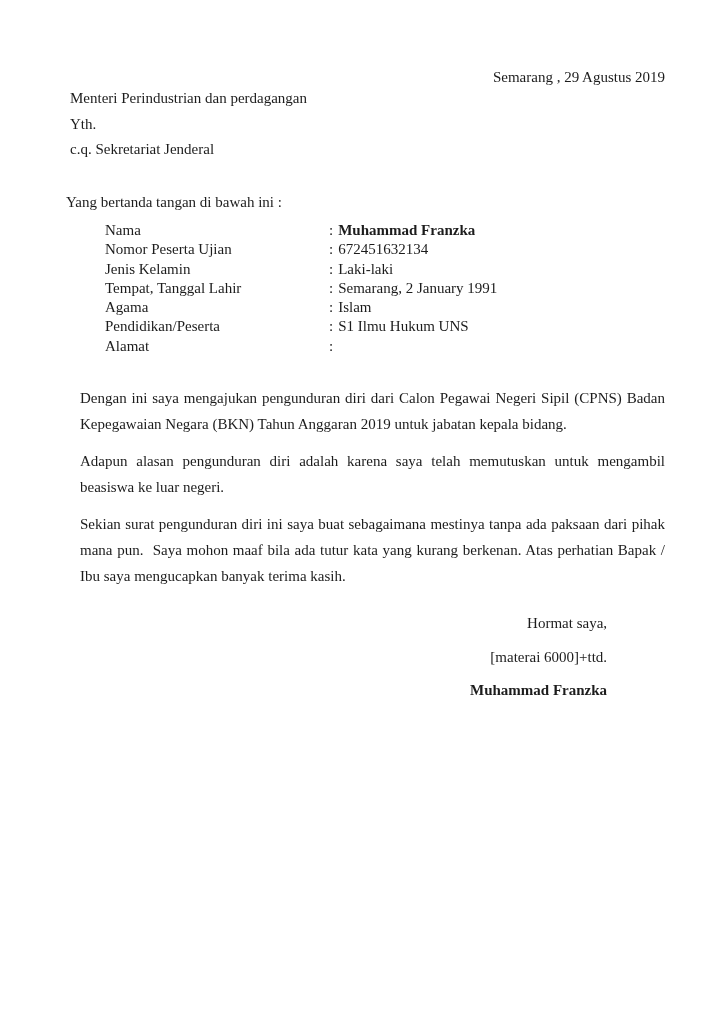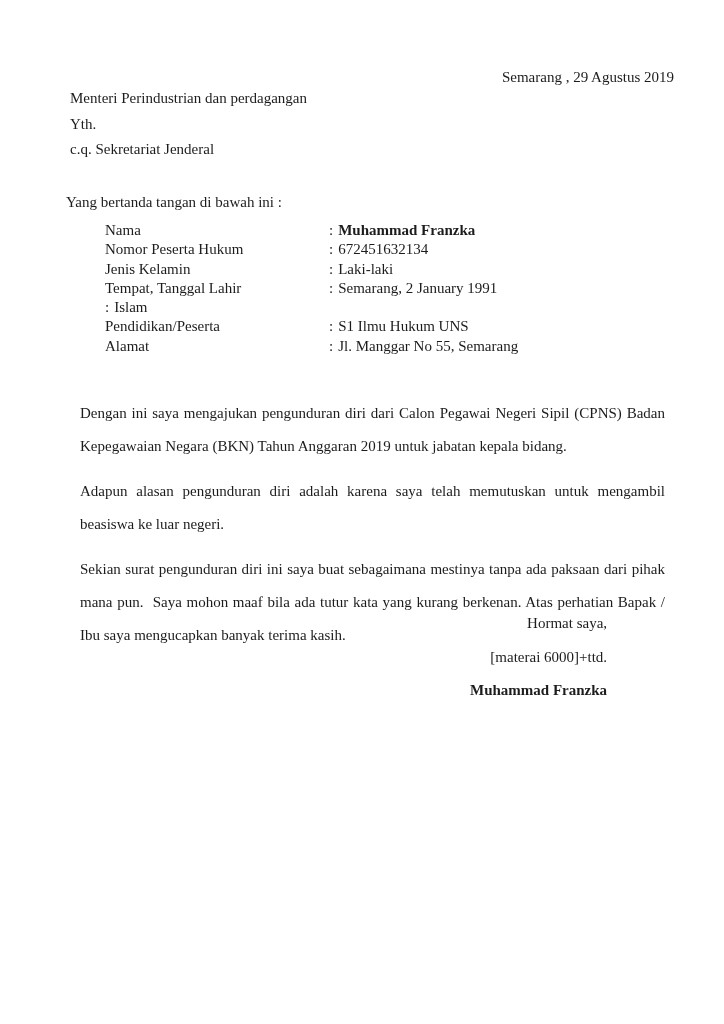--- a/index.html
+++ b/index.html
@@ -10,21 +10,21 @@
     height: 1024px;
     background: #ffffff;
     color: #1c1c1c;
     font-family: "Liberation Serif", "DejaVu Serif", serif;
     font-size: 15px;
     overflow: hidden;
   }
   .date {
     position: absolute;
     top: 69px;
-    right: 50px;
+    right: 59px;
     line-height: 17px;
     text-align: right;
   }
   .recipient {
     position: absolute;
     top: 86px;
     left: 70px;
   }
   .recipient > div { line-height: 25.5px; }
   .opening {
@@ -43,22 +43,22 @@
   .identity .label { width: 224px; flex: 0 0 224px; }
   .identity .colon { margin-right: 5px; }
   .bold { font-weight: bold; font-family: Liberation Serif, serif; }
   .paras {
     position: absolute;
     top: 385px;
     left: 80px;
     width: 585px;
   }
   .para {
-    line-height: 33px;
-    margin: 12px 0 11px 0;
+    line-height: 26px;
+    margin: 0 0 11px 0;
     text-align: justify;
     white-space: pre-wrap;
   }
   .signature {
     position: absolute;
     top: 607px;
     left: 470px;
   }
   .signature > div { line-height: 33.6px; text-align: right; }
 </style>
@@ -77,47 +77,47 @@
 
   <div class="opening">Yang bertanda tangan di bawah ini :</div>
 
   <div class="identity">
     <div class="row">
       <span class="label">Nama</span>
       <span class="colon">:</span>
       <span class="value bold">Muhammad Franzka</span>
     </div>
     <div class="row">
-      <span class="label">Nomor Peserta Hukum</span>
+      <span class="label">Nomor Peserta Ujian</span>
       <span class="colon">:</span>
       <span class="value">672451632134</span>
     </div>
     <div class="row">
       <span class="label">Jenis Kelamin</span>
       <span class="colon">:</span>
       <span class="value">Laki-laki</span>
     </div>
     <div class="row">
       <span class="label">Tempat, Tanggal Lahir</span>
       <span class="colon">:</span>
       <span class="value">Semarang, 2 January 1991</span>
     </div>
     <div class="row">
+      <span class="label">Agama</span>
       <span class="colon">:</span>
       <span class="value">Islam</span>
     </div>
     <div class="row">
       <span class="label">Pendidikan/Peserta</span>
       <span class="colon">:</span>
       <span class="value">S1 Ilmu Hukum UNS</span>
     </div>
     <div class="row">
       <span class="label">Alamat</span>
       <span class="colon">:</span>
-      <span class="value">Jl. Manggar No 55, Semarang</span>
     </div>
   </div>
 
   <div class="paras">
     <p class="para">Dengan ini saya mengajukan pengunduran diri dari Calon Pegawai Negeri Sipil (CPNS) Badan Kepegawaian Negara (BKN) Tahun Anggaran 2019 untuk jabatan kepala bidang.</p>
     <p class="para">Adapun alasan pengunduran diri adalah karena saya telah memutuskan untuk mengambil beasiswa ke luar negeri.</p>
     <p class="para">Sekian surat pengunduran diri ini saya buat sebagaimana mestinya tanpa ada paksaan dari pihak mana pun.  Saya mohon maaf bila ada tutur kata yang kurang berkenan. Atas perhatian Bapak / Ibu saya mengucapkan banyak terima kasih.</p>
   </div>
 
   <div class="signature">

